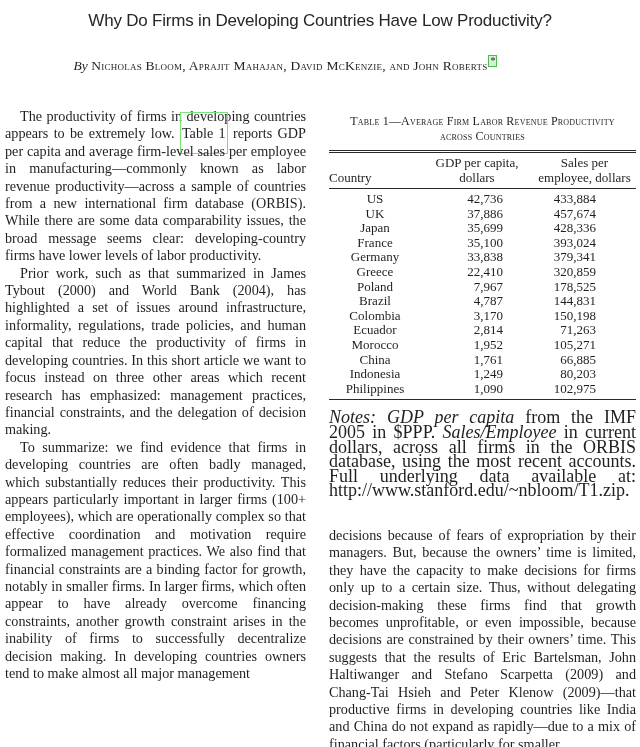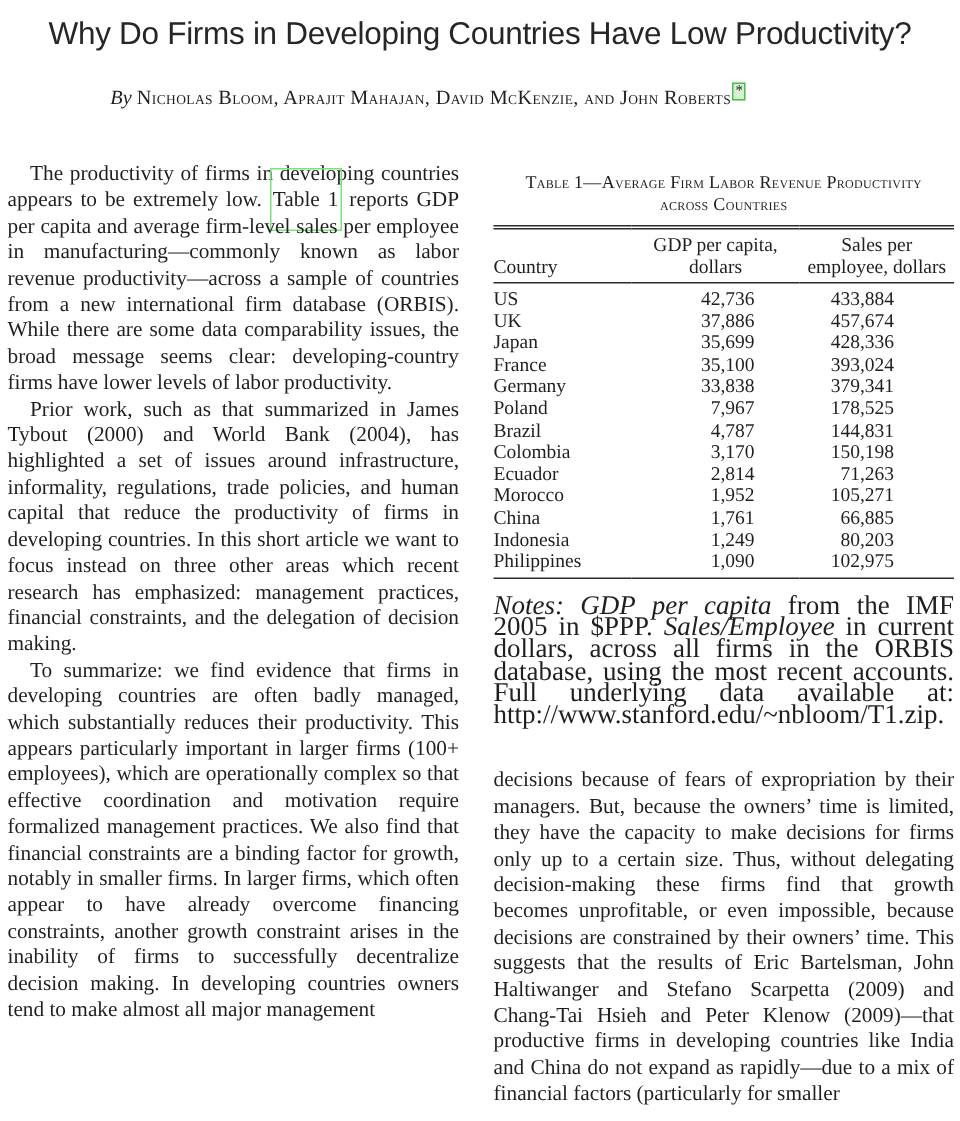--- a/index.html
+++ b/index.html
@@ -4,21 +4,21 @@
 <style>
   * { margin:0; padding:0; box-sizing:border-box; }
   html,body { background:#ffffff; }
   body { width:640px; height:747px; position:relative; overflow:hidden;
          font-family:"Liberation Serif", serif; color:#1f1f1f; }
 
   .page { position:absolute; top:0; left:0; width:640px; height:747px; background:#fff; }
 
   
   .title { position:absolute; top:11px; left:0; width:640px; text-align:center;
-           font-family:"Liberation Sans", sans-serif; font-size:21px; font-weight:400;
+           font-family:"Liberation Sans", sans-serif; font-size:17px; font-weight:400;
            letter-spacing:-0.2px; color:#262626; white-space:nowrap; }
   .byline { position:absolute; top:55px; left:0; width:571px; text-align:center;
             font-size:13.5px; color:#1f1f1f; white-space:nowrap; }
   .byline .by { font-style:italic; }
   .byline .authors { font-variant:small-caps; letter-spacing:0.25px; }
   .fn-marker { display:inline-block; font-size:10px; line-height:10px;
                padding:0 1px; margin-left:1px; vertical-align:6px;
                background:#d4f1d4; border:1px solid #4fbc4f; color:#1f1f1f;
                cursor:pointer; }
 
@@ -37,21 +37,21 @@
                    font-variant:small-caps; letter-spacing:0.2px; text-indent:0; }
   table.t1 { width:100%; border-collapse:collapse; margin-top:7px;
              font-size:13px; border-top:3px double #2a2a2a; border-bottom:1px solid #2a2a2a; }
   table.t1 th { font-weight:400; vertical-align:bottom; padding:3px 0 3px 0;
                 line-height:14.5px; border-bottom:1px solid #2a2a2a; text-align:center; }
   table.t1 th.h-country { text-align:left; }
   table.t1 col.c-country { width:92px; }
   table.t1 col.c-gdp     { width:112px; }
   table.t1 col.c-sales   { width:103px; }
   table.t1 td { line-height:14.6px; padding:0; }
-  table.t1 td.d-country { text-align:left; }
+  table.t1 td.d-country { text-align:center; }
   table.t1 td.d-gdp   { text-align:right; padding-right:30px;margin-top:43px; }
   table.t1 td.d-sales { text-align:right; padding-right:40px; }
   table.t1 tbody tr:first-child td { padding-top:3px; }
   table.t1 tbody tr:last-child td  { padding-bottom:3px; }
 
   .table-notes { margin-top:10px; font-size:18px; line-height:14.6px;
                  text-align:justify; text-indent:0; }
   .table-notes .it { font-style:italic; }
 
   .col-right .continuation { margin-top:29px; }
@@ -121,20 +121,25 @@
               <td class="d-country">France</td>
               <td class="d-gdp">35,100</td>
               <td class="d-sales">393,024</td>
             </tr>
             <tr>
               <td class="d-country">Germany</td>
               <td class="d-gdp">33,838</td>
               <td class="d-sales">379,341</td>
             </tr>
             <tr>
+              <td class="d-country">Greece</td>
+              <td class="d-gdp">22,410</td>
+              <td class="d-sales">320,859</td>
+            </tr>
+            <tr>
               <td class="d-country">Poland</td>
               <td class="d-gdp">7,967</td>
               <td class="d-sales">178,525</td>
             </tr>
             <tr>
               <td class="d-country">Brazil</td>
               <td class="d-gdp">4,787</td>
               <td class="d-sales">144,831</td>
             </tr>
             <tr>

